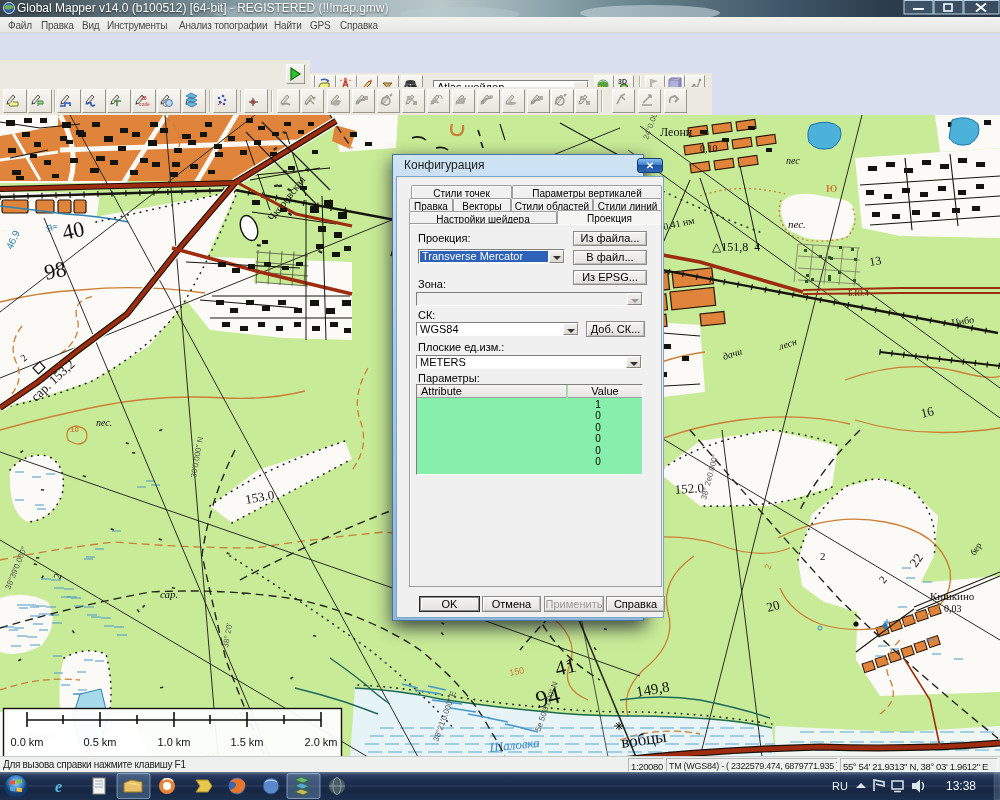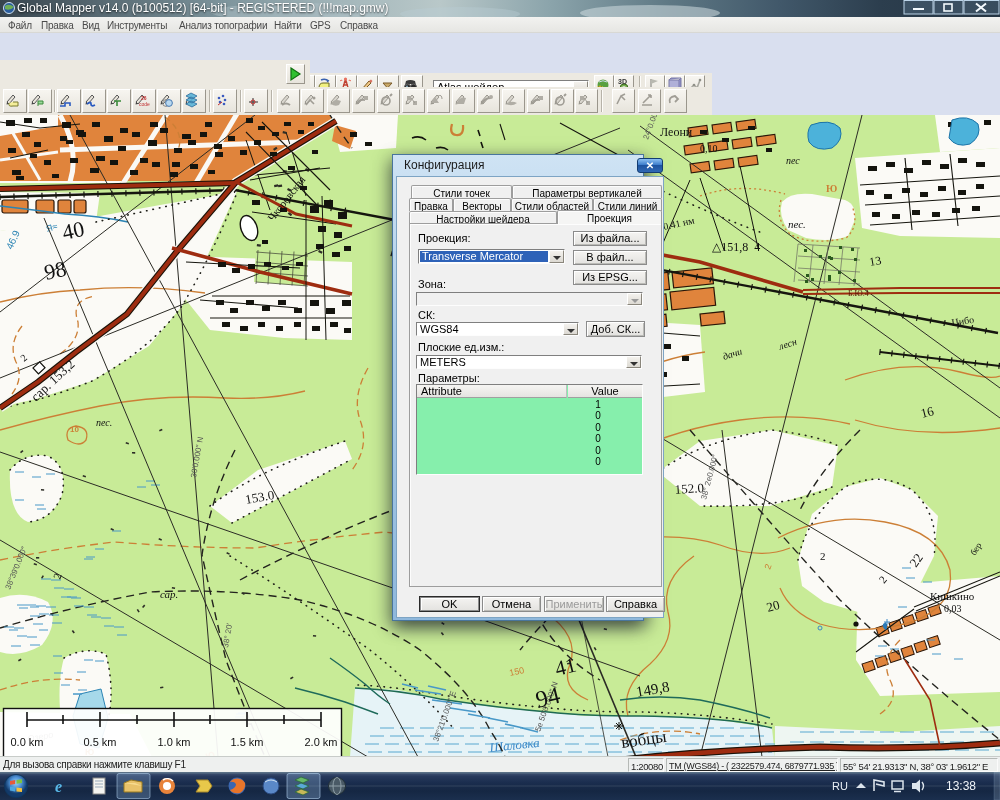--- a/index.html
+++ b/index.html
@@ -7,21 +7,21 @@
 #app{position:relative;width:1000px;height:800px;background:#d9dfef;overflow:hidden;}
 #titlebar{left:0;top:0;width:1000px;height:17px;background:linear-gradient(90deg,#37444d 0%,#51626b 8%,#7c939b 22%,#a3b6ba 34%,#b9c8c9 44%,#8ba4ab 55%,#5e7884 67%,#41586a 78%,#2c3e4e 88%,#243442 100%);}
 #titlebar .ttext{position:absolute;left:17px;top:1px;color:#fff;font-size:12px;text-shadow:0 1px 2px rgba(0,0,0,.7);white-space:nowrap;}
 #menubar{left:0;top:17px;width:1000px;height:16px;background:linear-gradient(#f2f2f0,#e6e6e3);border-bottom:1px solid #d8d8d4;}
 #menubar span{position:absolute;top:3px;font-size:10px;letter-spacing:-0.2px;color:#4a4a4a;}
 .tb{background:#ece9e1;}
 .tbtn{position:absolute;background:linear-gradient(#f7f5f0,#e7e4dc);border:1px solid;border-color:#ffffff #9a968c #9a968c #ffffff;}
 .tbtn.press{border-color:#8a867c #ffffff #ffffff #8a867c;background:#e3e0d8;}
 .vsep{position:absolute;width:2px;border-left:1px solid #b7b3a9;border-right:1px solid #fdfcf9;}
 #statusbar{left:0;top:756px;width:1000px;height:16px;background:#eef0ef;border-top:1px solid #c8ccc9;font-size:10px;color:#222;}
-.sfield{position:absolute;top:1px;height:14px;border:1px solid;border-color:#b5b9b6 #fbfbfb #fbfbfb #b5b9b6;font-size:9.5px;letter-spacing:-0.35px;color:#222;padding:2px 2px 0 2px;white-space:nowrap;overflow:hidden;text-decoration:underline;}
+.sfield{position:absolute;top:1px;height:14px;border:1px solid;border-color:#b5b9b6 #fbfbfb #fbfbfb #b5b9b6;font-size:9.5px;letter-spacing:-0.35px;color:#222;padding:2px 2px 0 2px;white-space:nowrap;overflow:hidden;}
 #taskbar{left:0;top:772px;width:1000px;height:28px;background:linear-gradient(#46597a 0%,#27395c 16%,#1a2d4e 38%,#152743 68%,#1b2f4e 100%);}
 #dlg{left:352px;top:154px;width:252px;height:467px;background:linear-gradient(#cfe3f4,#a9cbe7 40%,#8fb8dc);border:1px solid #49759c;box-shadow:4px 6px 16px rgba(0,0,25,.5),-4px 6px 16px rgba(0,0,25,.35);margin-left:40px;}
 #dlgtitle{position:absolute;left:11px;top:3px;font-size:12px;color:#1c1c1c;}
 #dlgclose{position:absolute;left:244px;top:3px;width:26px;height:15px;background:linear-gradient(#8cc0f2,#3c7ccb 45%,#1d53a0 50%,#3068b4);border:1px solid #123c72;border-radius:3px;color:#fff;font-size:10px;font-weight:bold;text-align:center;line-height:13px;}
 #dlgbody{position:absolute;left:3px;top:21px;width:268px;height:442px;background:#f0f0f0;border:1px solid #7da4c4;}
 .tab{position:absolute;white-space:nowrap;overflow:hidden;background:#f0f0f0;border:1px solid #9d9d9d;border-bottom:none;border-radius:2px 2px 0 0;font-size:10px;color:#000;text-align:center;box-shadow:inset 1px 1px 0 #fdfdfd;}
 .tab.active{background:#f5f5f4;z-index:3;}
 #page{position:absolute;border:1px solid #9d9d9d;background:#f0f0f0;box-shadow:inset 1px 1px 0 #fdfdfd;z-index:2;}
 .lbl{position:absolute;font-size:11px;color:#000;white-space:nowrap;}
 .combo{position:absolute;background:#fff;border:1px solid;border-color:#7f7f7f #fdfdfd #fdfdfd #7f7f7f;font-size:11px;}

